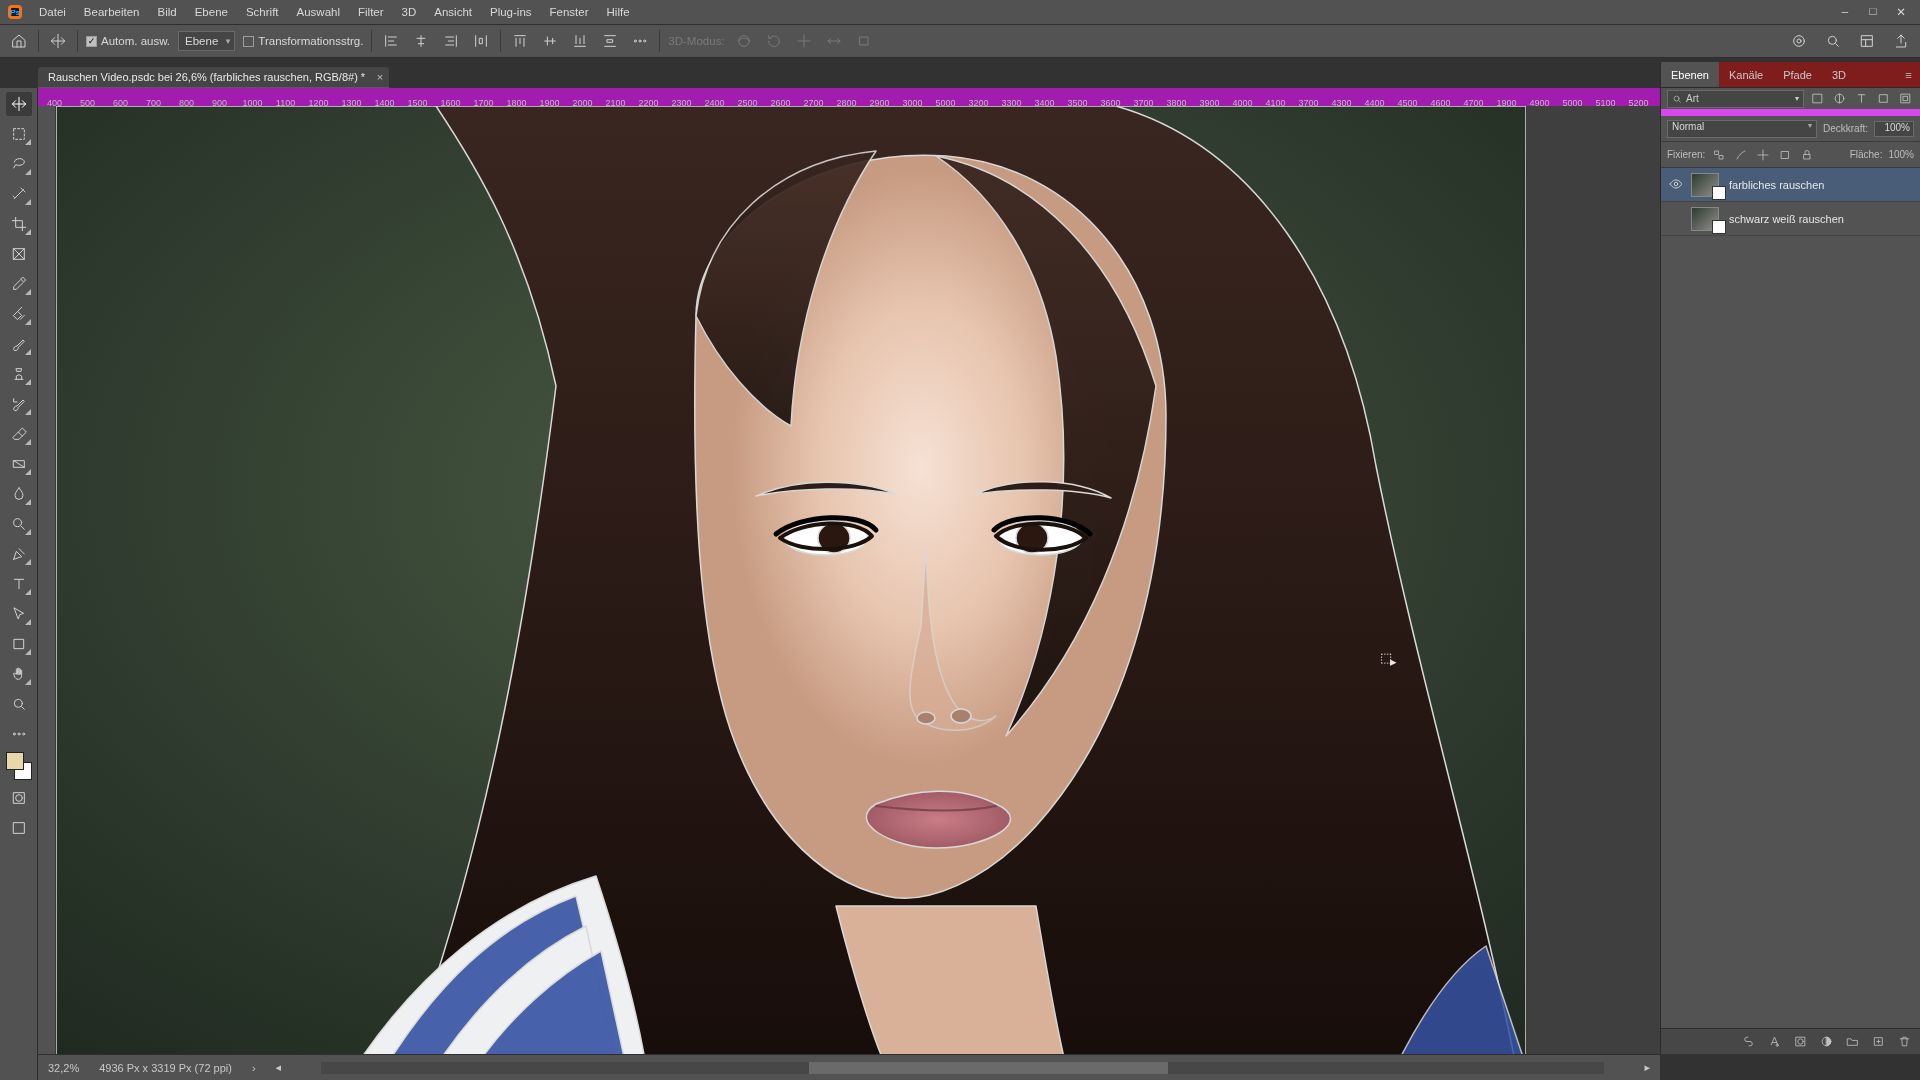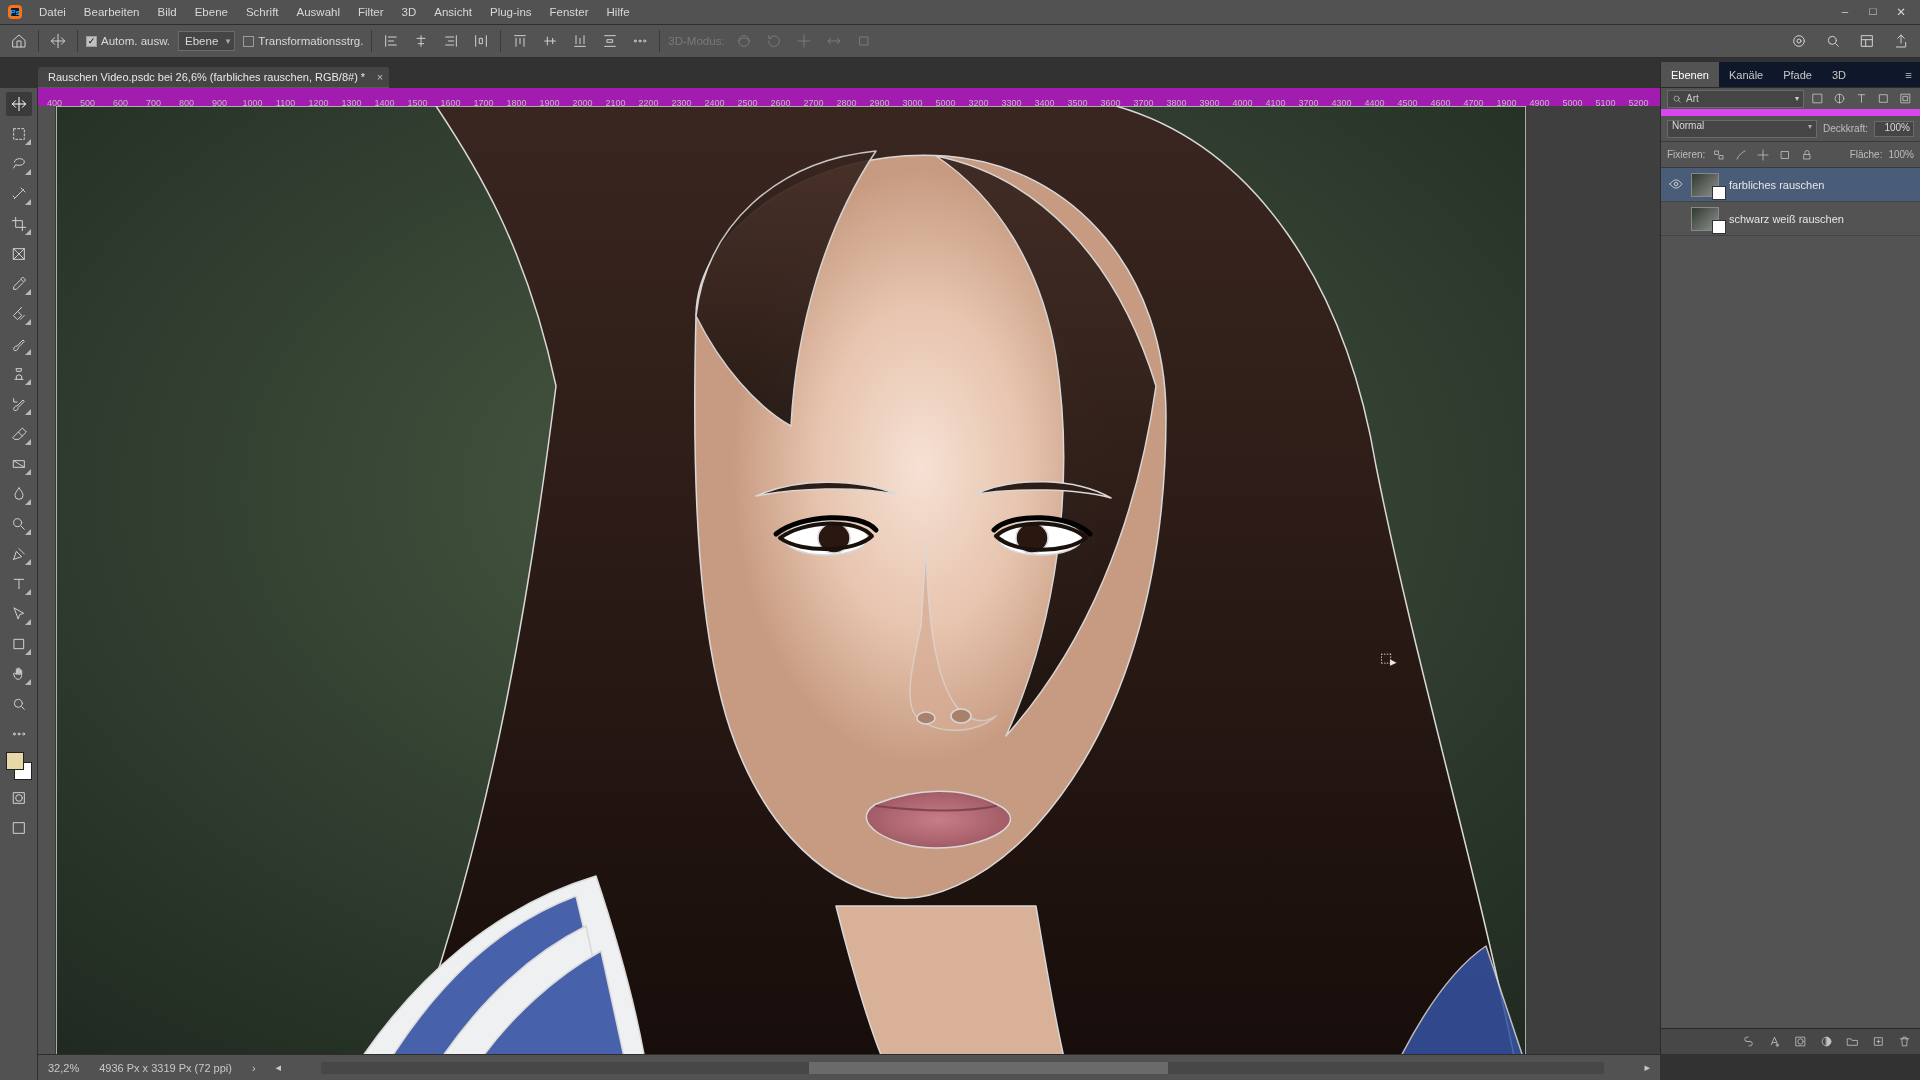--- a/index.html
+++ b/index.html
@@ -43,31 +43,31 @@
 .toolbar .tbtn{ width:26px; height:24px; display:flex; align-items:center; justify-content:center; color:#d0d0d0; position:relative; border-radius:2px; }
 .toolbar .tbtn.active{ background:#3a3a3a; color:#fff; }
 .toolbar .tbtn.small-tri::after{ content:""; position:absolute; right:1px; bottom:1px; border:3px solid transparent; border-right-color:#b8b8b8; border-bottom-color:#b8b8b8; }
 .toolbar .tbtn svg{ width:16px; height:16px; }
 .swatches{ width:26px; height:28px; position:relative; }
 .swatches .bg{ position:absolute; right:0; bottom:0; width:18px; height:18px; background:#fff; border:1px solid #222; }
 .swatches .fg{ position:absolute; left:0; top:0; width:18px; height:18px; background:#e8d7a8; border:1px solid #222; }
 
 
 .panels{ position:absolute; right:0; top:62px; bottom:26px; width:260px; background:#535353; border-left:1px solid #2a2a2a; display:flex; flex-direction:column; }
-.ptabs{ display:flex; height:26px; background:#0f172a; border-bottom:1px solid #2a2a2a; }
+.ptabs{ display:flex; height:26px; background:#7f1d1d; border-bottom:1px solid #2a2a2a; }
 .ptabs .pt{ padding:0 10px; display:flex; align-items:center; font-size:11px; color:#c8c8c8; }
 .ptabs .pt.active{ background:#535353; color:#fff; }
 .ptabs .menu{ margin-left:auto; padding:0 8px; display:flex; align-items:center; color:#bdbdbd; }
 .psearch{ display:flex; align-items:center; height:28px; padding:0 6px; gap:4px; border-bottom:7px solid #d946ef; }
 .psearch .sbox{ flex:1; height:18px; background:#454545; border:1px solid #6a6a6a; display:flex; align-items:center; gap:4px; padding:0 4px; font-size:10px; color:#ccc; }
 .psearch .sbox svg{ width:10px; height:10px; }
 .psearch .ricon{ width:18px; height:18px; display:flex; align-items:center; justify-content:center; color:#c8c8c8; }
 .psearch .ricon svg{ width:13px; height:13px; }
 .pblend{ display:flex; align-items:center; height:26px; padding:0 6px; gap:6px; border-bottom:1px solid #3a3a3a; }
-.pblend .blend{ flex:1; height:18px; background:#454545; border:1px solid #6a6a6a; padding:6px 4px; display:flex; align-items:flex-end; font-size:10px; position:relative; }
+.pblend .blend{ flex:1; height:18px; background:#454545; border:1px solid #6a6a6a; padding:0 4px; display:flex; align-items:flex-start; font-size:10px; position:relative; }
 .pblend .blend::after{ content:"▾"; position:absolute; right:4px; font-size:8px; color:#aaa; }
 .pblend .lbl{ font-size:10px; color:#bdbdbd; }
 .pblend .val{ width:40px; height:16px; background:#454545; border:1px solid #6a6a6a; text-align:right; padding:0 3px; font-size:10px; }
 .plock{ display:flex; align-items:center; height:26px; padding:0 6px; gap:6px; border-bottom:1px solid #3a3a3a; font-size:10px; color:#bdbdbd; }
 .plock .lico{ width:16px; height:16px; display:flex; align-items:center; justify-content:center; color:#c8c8c8; }
 .plock .lico svg{ width:12px; height:12px; }
 .layers{ flex:1; overflow:auto; }
 .layer{ display:flex; align-items:center; height:34px; padding:0 6px; gap:6px; border-bottom:1px solid #444; }
 .layer.selected{ background:#4a5d78; }
 .layer .eye{ width:18px; text-align:center; color:#d8d8d8; }

